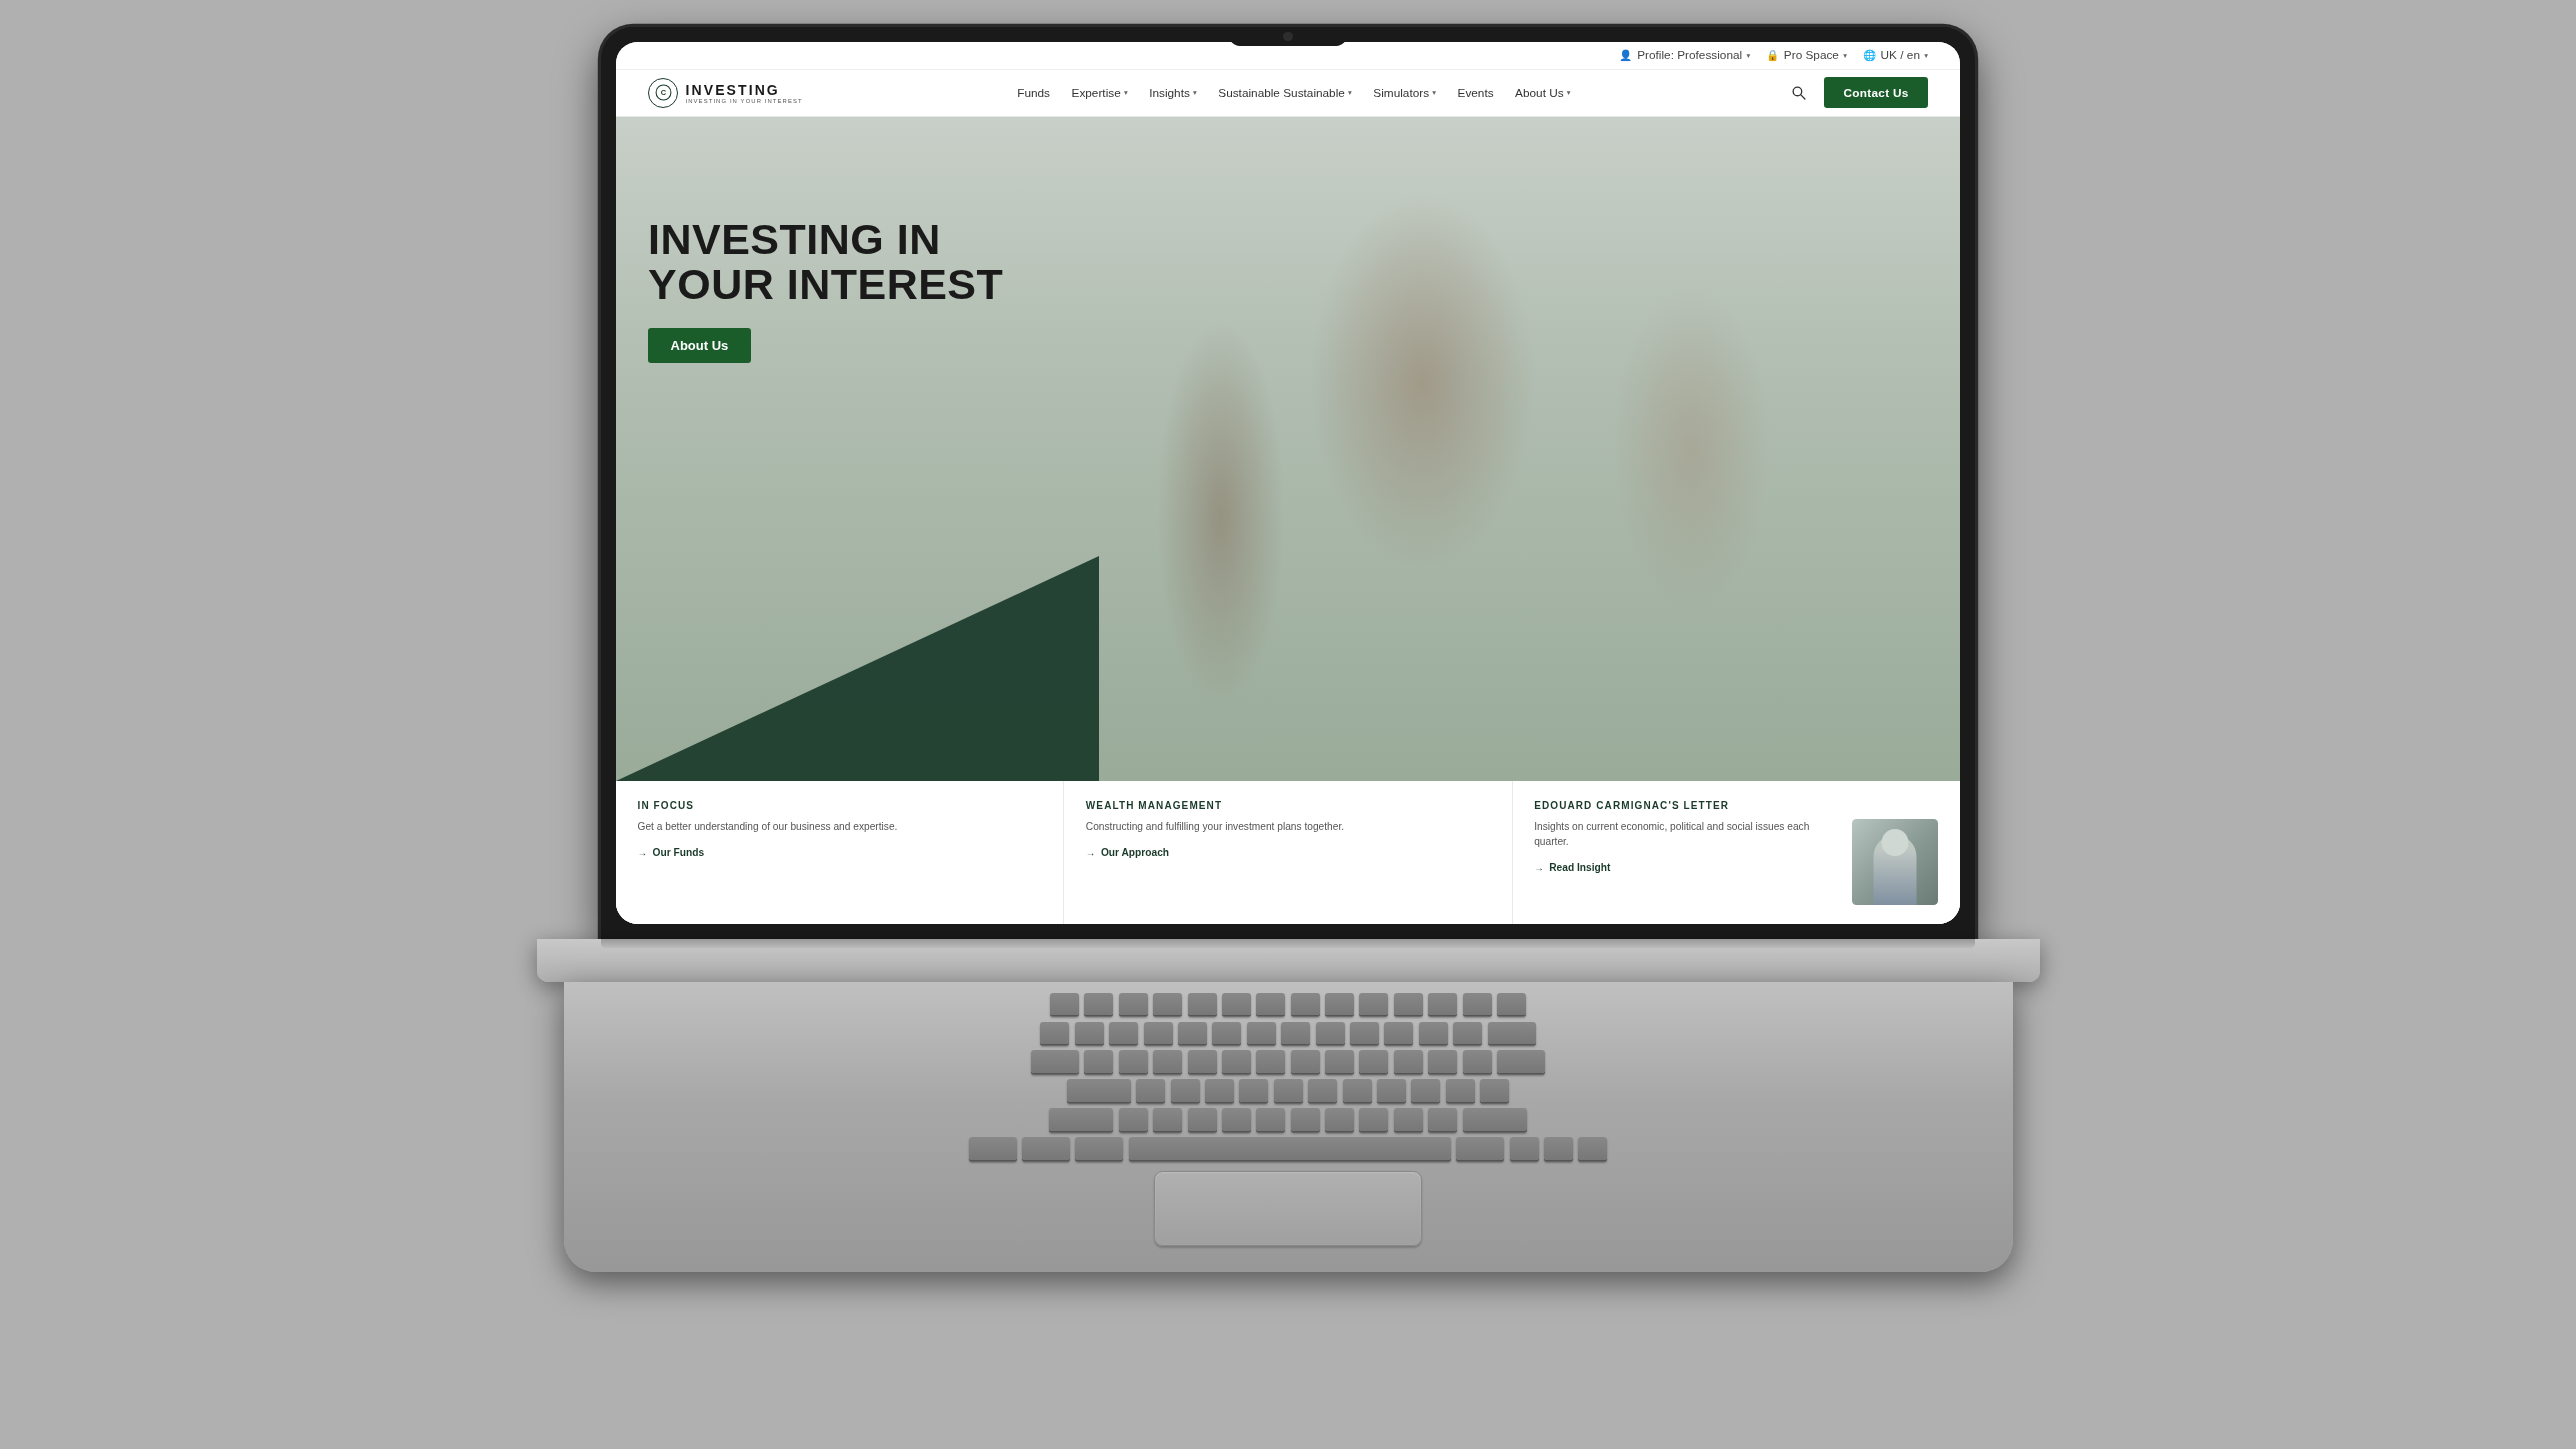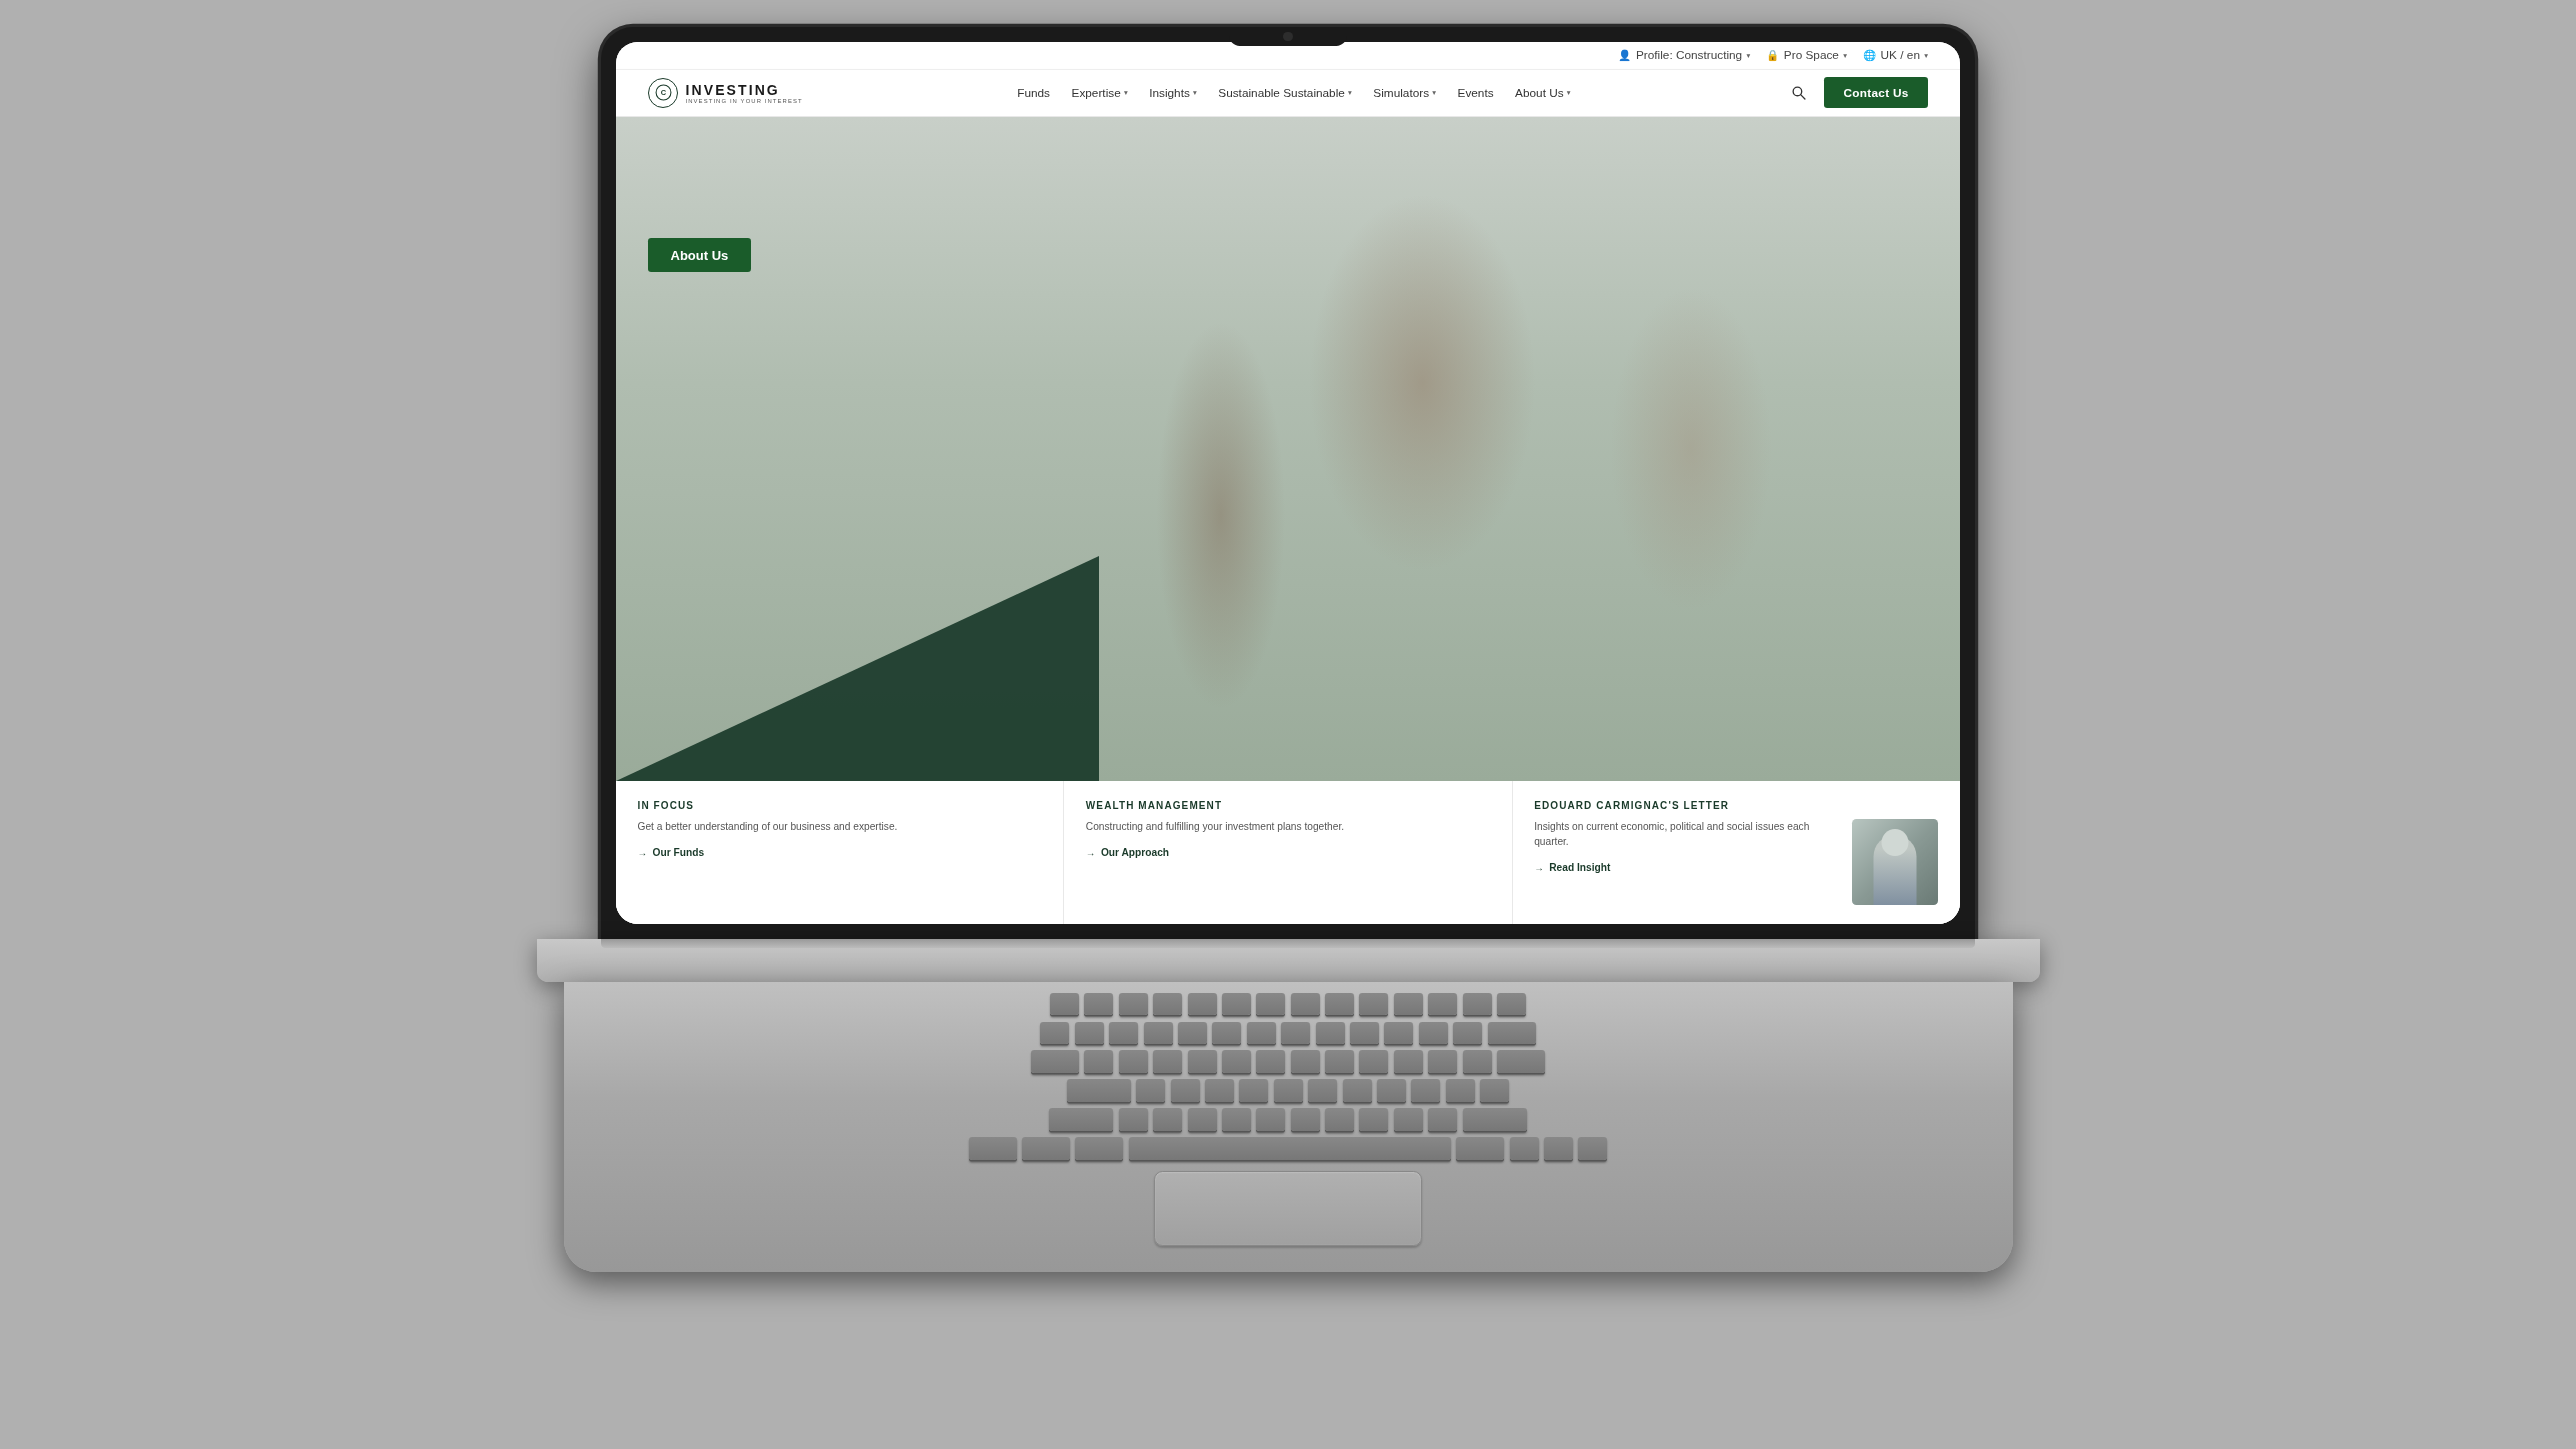--- a/index.html
+++ b/index.html
@@ -420,21 +420,21 @@
   <div class="laptop-screen-lid">
     <div class="webcam-notch">
       <div class="webcam-dot"></div>
     </div>
     <div class="screen-bezel">
       <div class="website">
 
         <div class="utility-bar">
           <div class="utility-item">
             <span class="utility-icon">👤</span>
-            <span>Profile: Constructing</span>
+            <span>Profile: Professional</span>
             <span class="nav-arrow">▾</span>
           </div>
           <div class="utility-item">
             <span class="utility-icon">🔒</span>
             <span>Pro Space</span>
             <span class="nav-arrow">▾</span>
           </div>
           <div class="utility-item">
             <span class="utility-icon">🌐</span>
             <span>UK / en</span>
@@ -495,20 +495,24 @@
             <button class="contact-btn">Contact Us</button>
           </div>
         </div>
 
         <div class="hero">
           <div class="hero-bg">
             <div class="people-bg"></div>
           </div>
           <div class="hero-triangle"></div>
           <div class="hero-content">
+            <h1 class="hero-title">
+              <span>INVESTING IN</span><br>
+              <span>YOUR INTEREST</span>
+            </h1>
             <button class="hero-cta">About Us</button>
           </div>
         </div>
 
         <div class="cards-section">
 
           <div class="card">
             <div class="card-label">IN FOCUS</div>
             <div class="card-desc">Get a better understanding of our business and expertise.</div>
             <a class="card-link">

